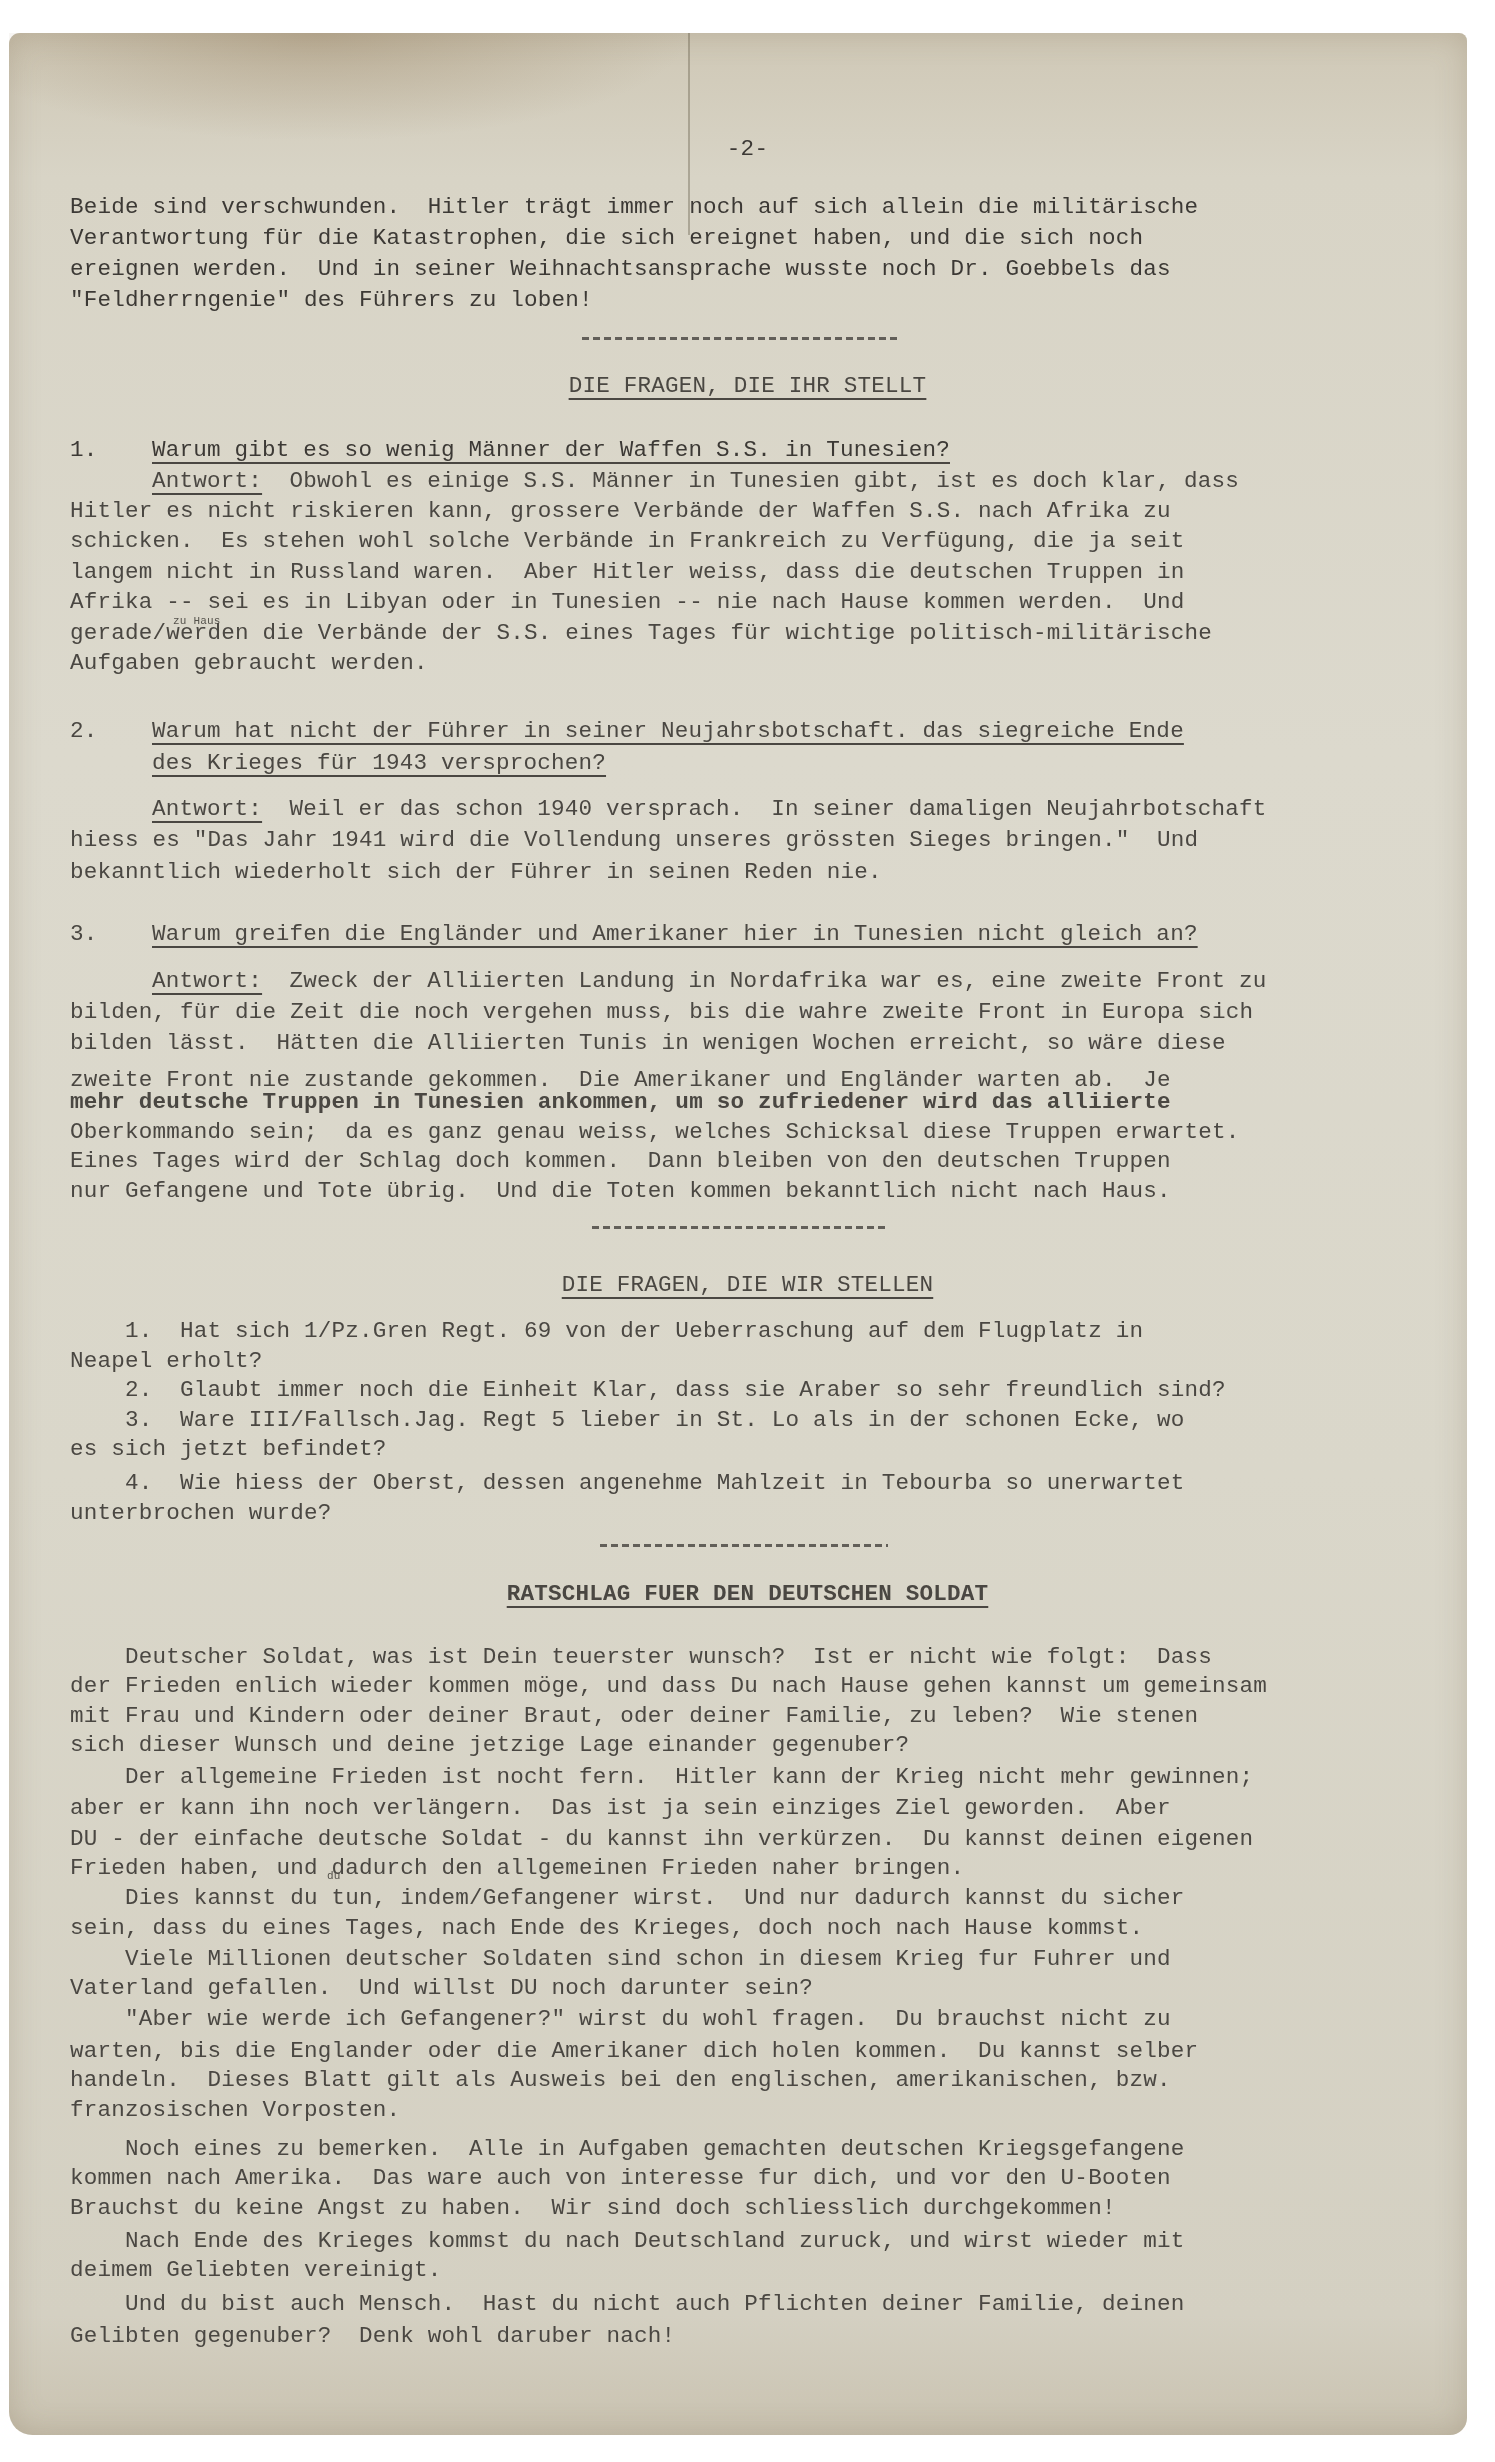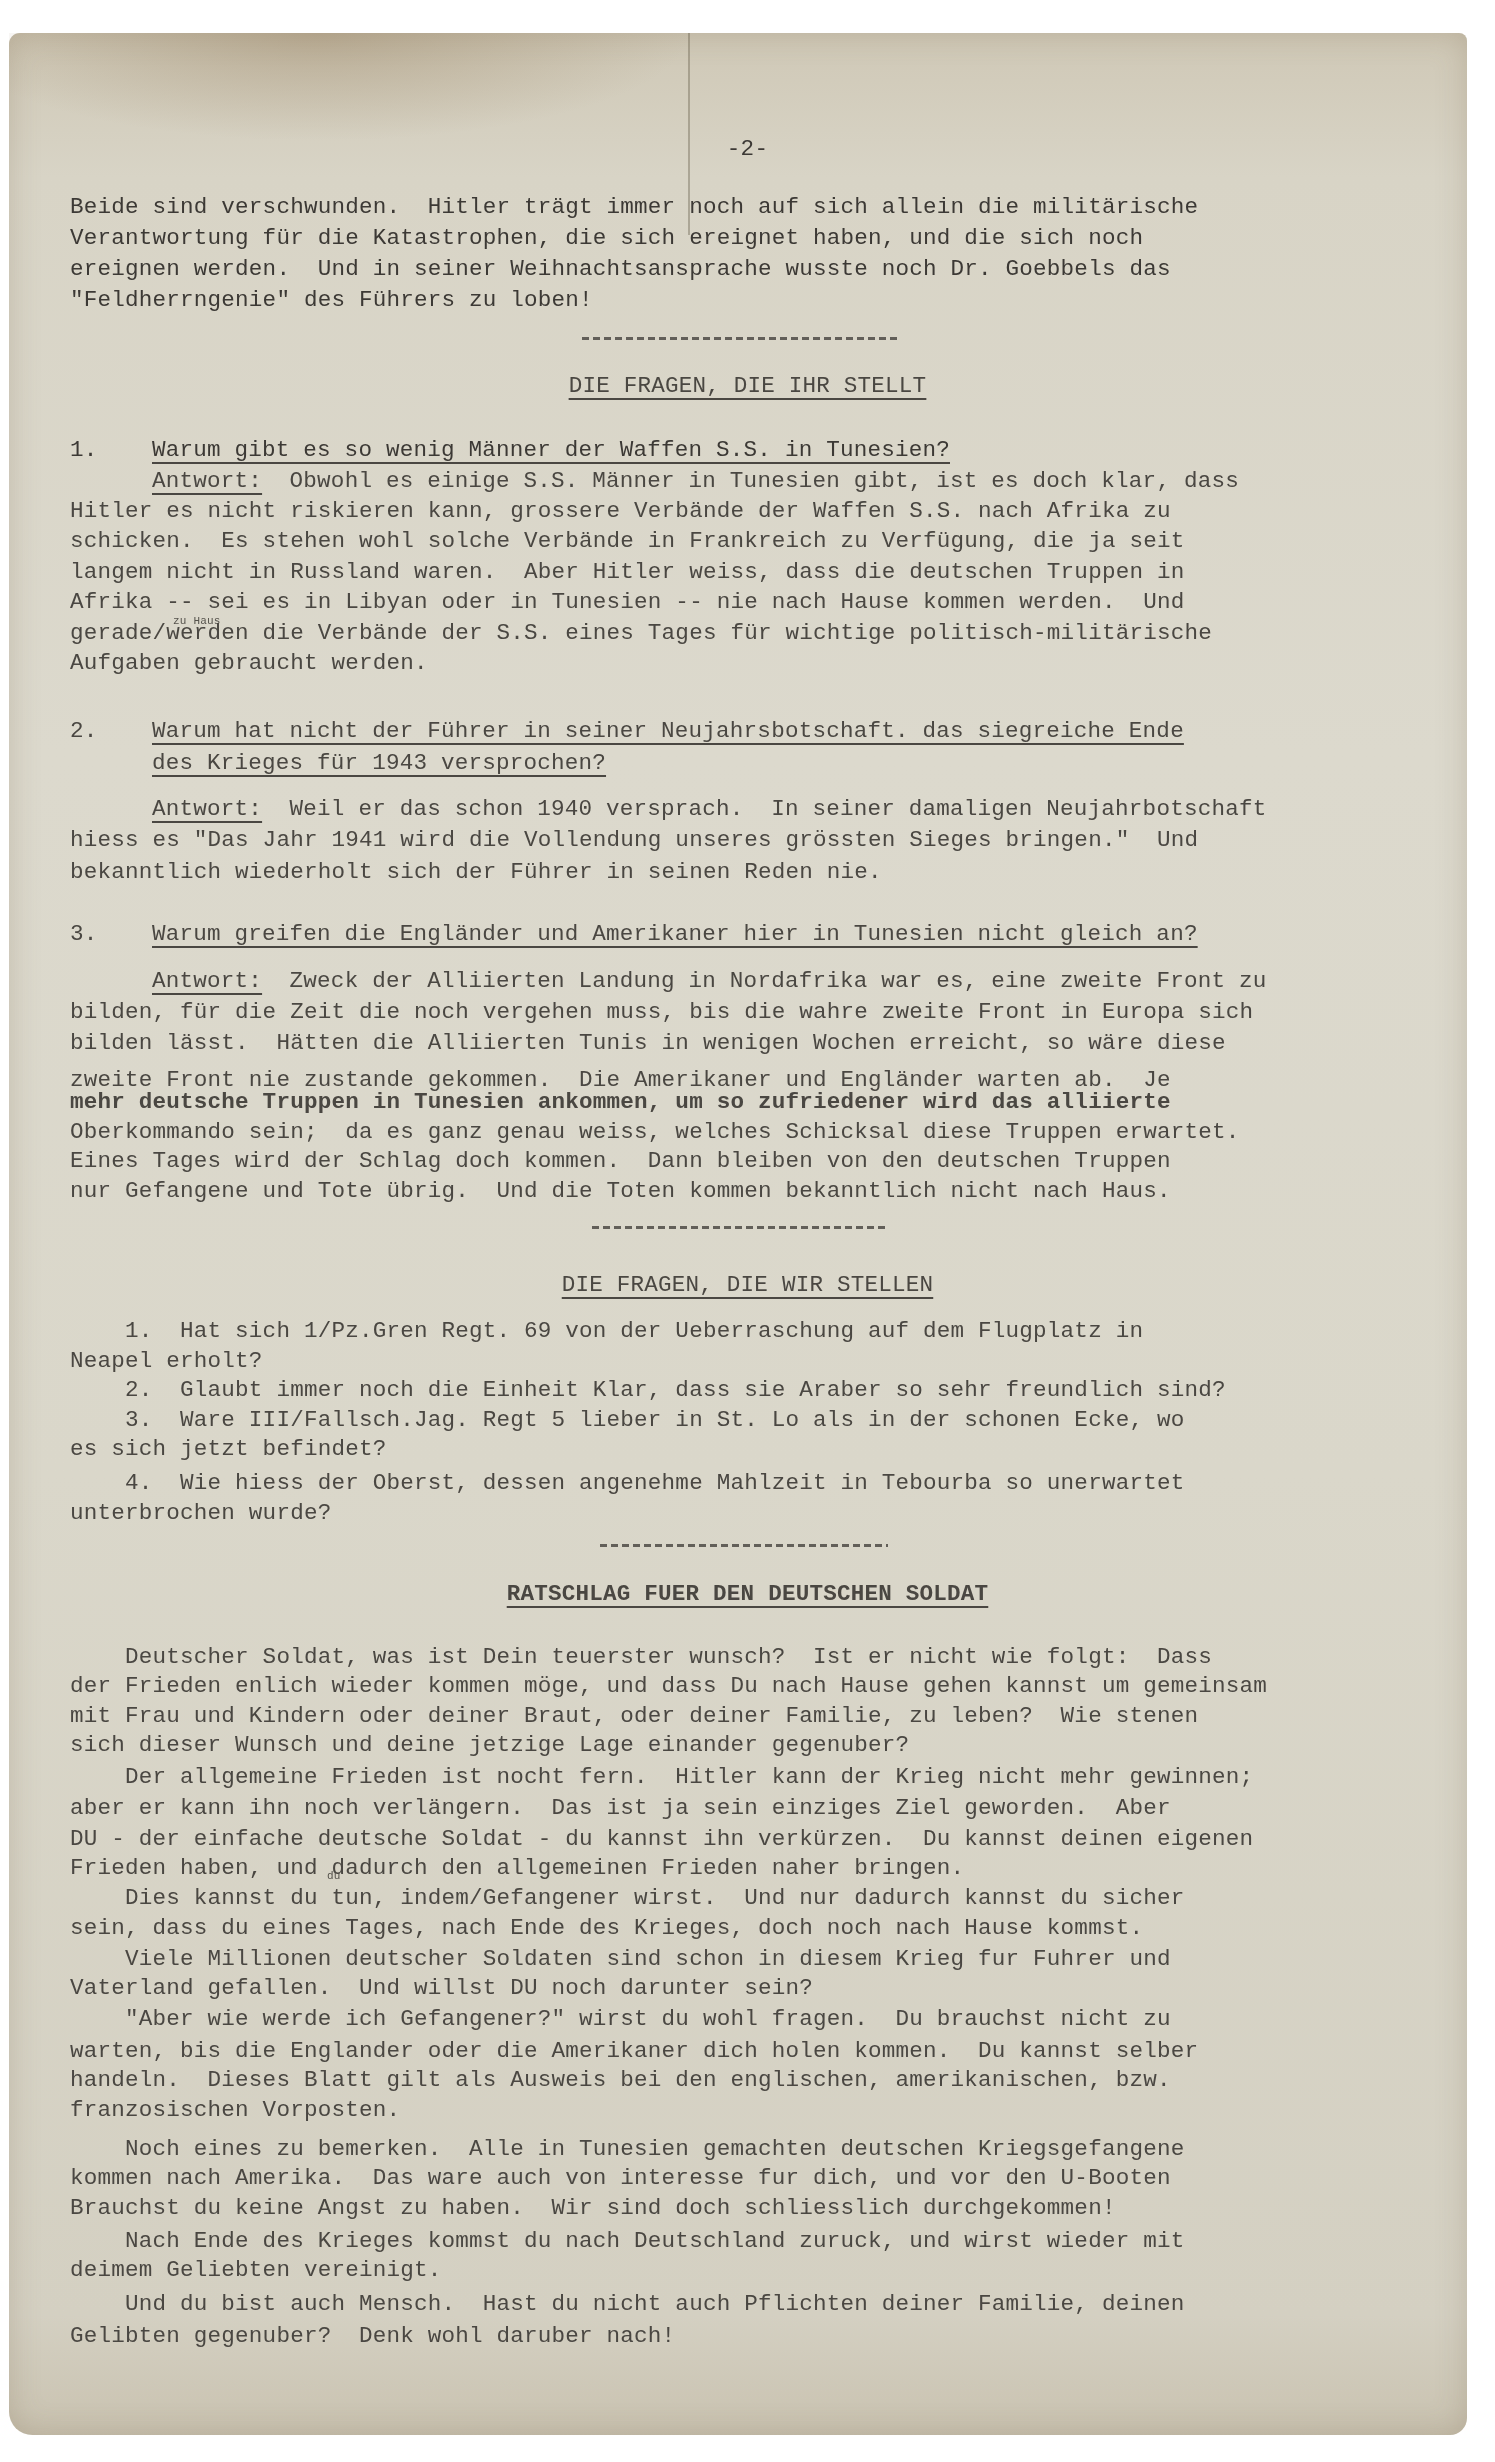--- a/index.html
+++ b/index.html
@@ -101,20 +101,20 @@
 <div class="t" style="left:70px; top:1853px;">Frieden haben, und dadurch den allgemeinen Frieden naher bringen.</div>
 <div class="t insert" style="left:327px; top:1867px;">du</div>
 <div class="t" style="left:70px; top:1883px;">    Dies kannst du tun, indem/Gefangener wirst.  Und nur dadurch kannst du sicher</div>
 <div class="t" style="left:70px; top:1913px;">sein, dass du eines Tages, nach Ende des Krieges, doch noch nach Hause kommst.</div>
 <div class="t" style="left:70px; top:1944px;">    Viele Millionen deutscher Soldaten sind schon in diesem Krieg fur Fuhrer und</div>
 <div class="t" style="left:70px; top:1973px;">Vaterland gefallen.  Und willst DU noch darunter sein?</div>
 <div class="t" style="left:70px; top:2004px;">    "Aber wie werde ich Gefangener?" wirst du wohl fragen.  Du brauchst nicht zu</div>
 <div class="t" style="left:70px; top:2036px;">warten, bis die Englander oder die Amerikaner dich holen kommen.  Du kannst selber</div>
 <div class="t" style="left:70px; top:2065px;">handeln.  Dieses Blatt gilt als Ausweis bei den englischen, amerikanischen, bzw.</div>
 <div class="t" style="left:70px; top:2095px;">franzosischen Vorposten.</div>
-<div class="t" style="left:70px; top:2134px;">    Noch eines zu bemerken.  Alle in Tunesien gemachten deutschen Kriegsgefangene</div>
+<div class="t" style="left:70px; top:2134px;">    Noch eines zu bemerken.  Alle in Aufgaben gemachten deutschen Kriegsgefangene</div>
 <div class="t" style="left:70px; top:2163px;">kommen nach Amerika.  Das ware auch von interesse fur dich, und vor den U-Booten</div>
 <div class="t" style="left:70px; top:2193px;">Brauchst du keine Angst zu haben.  Wir sind doch schliesslich durchgekommen!</div>
 <div class="t" style="left:70px; top:2226px;">    Nach Ende des Krieges kommst du nach Deutschland zuruck, und wirst wieder mit</div>
 <div class="t" style="left:70px; top:2255px;">deimem Geliebten vereinigt.</div>
 <div class="t" style="left:70px; top:2289px;">    Und du bist auch Mensch.  Hast du nicht auch Pflichten deiner Familie, deinen</div>
 <div class="t" style="left:70px; top:2321px;">Gelibten gegenuber?  Denk wohl daruber nach!</div>
 
 
 </body></html>

